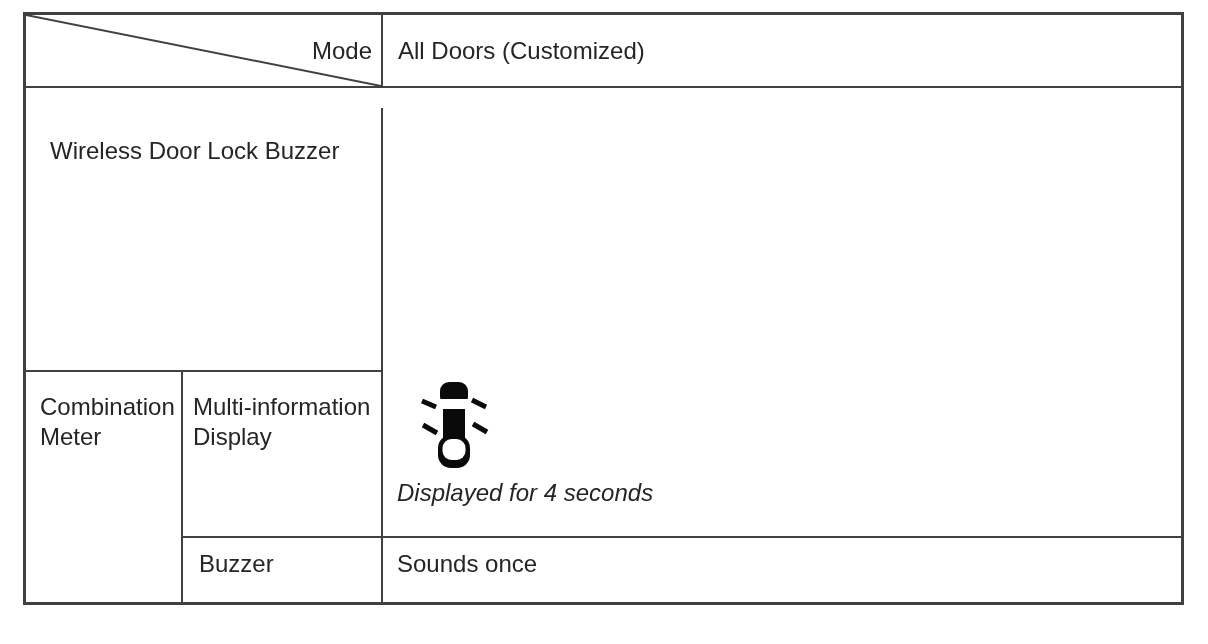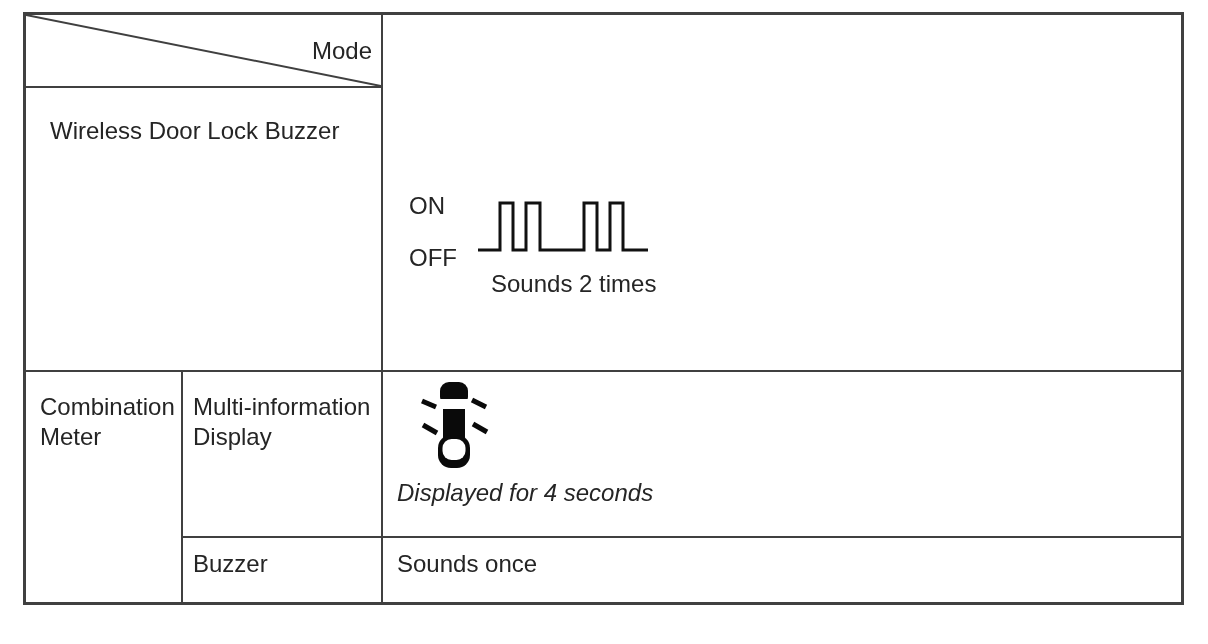--- a/index.html
+++ b/index.html
@@ -20,36 +20,36 @@
   .bb { border-bottom:2px solid #404040; }
 
   .corner-cell { grid-row:1; grid-column:1/3; }
   .corner-cell svg { position:absolute; left:0; top:0; }
   .corner-label { position:absolute; right:9px; top:0; height:100%;
                   display:flex; align-items:center; }
 
   .header-value { grid-row:1; grid-column:3; display:flex; align-items:center;
                   padding-left:15px; }
 
-  .wireless-cell { grid-row:2; grid-column:1/3; padding:28px 10px 0 24px; }
+  .wireless-cell { grid-row:2; grid-column:1/3; padding:28px 10px 0 24px;margin-top:20px; }
 
   .waveform-cell { grid-row:2; grid-column:3; }
   .wf-on  { position:absolute; left:26px;  top:103px; }
   .wf-off { position:absolute; left:26px;  top:155px; }
   .wf-svg { position:absolute; left:95px;  top:110px; }
   .wf-cap { position:absolute; left:108px; top:181px; }
 
   .combo-cell { grid-row:3/5; grid-column:1; padding:20px 8px 16px 14px; }
   .mid-cell   { grid-row:3; grid-column:2; padding:20px 10px 0 10px; }
 
   .car-cell { grid-row:3; grid-column:3; }
   .car-icon { position:absolute; left:38px; top:6px; }
   .car-cap  { position:absolute; left:14px; top:106px;font-style:italic; }
 
-  .buzzer-cell { grid-row:4; grid-column:2; padding:11px 6px 0 10px; }
+  .buzzer-cell { grid-row:4; grid-column:2; padding:11px 6px 0 16px; }
   .sounds-cell { grid-row:4; grid-column:3; padding:11px 14px 0 14px; }
 
   .wfline { fill:none; stroke:#111111; stroke-width:3; }
   .diag   { stroke:#404040; stroke-width:2; }
   .carfill { fill:#0a0a0a; }
   .carwhite { fill:#ffffff; }
   .whisker { stroke:#0a0a0a; stroke-width:5; }
 </style>
 </head>
 <body>
@@ -57,33 +57,28 @@
 <div class="canvas">
   <div class="tbl">
 
     <div class="cell br bb corner-cell">
       <svg width="355" height="71" viewBox="0 0 355 71">
         <line class="diag" x1="0" y1="0" x2="355" y2="71"></line>
       </svg>
       <span class="corner-label">Mode</span>
     </div>
 
+    <div class="cell bb header-value">
+      <span>All Doors (Customized)</span>
+    </div>
 
     <div class="cell br bb wireless-cell">
       <span>Wireless Door Lock Buzzer</span>
     </div>
 
-    <div class="cell bb waveform-cell">
-      <span class="wf-on">ON</span>
-      <span class="wf-off">OFF</span>
-      <svg class="wf-svg" width="174" height="58" viewBox="0 0 174 58">
-        <polyline class="wfline" points="0,52 22,52 22,5 35,5 35,52 48,52 48,5 62,5 62,52 106,52 106,5 119,5 119,52 132,52 132,5 145,5 145,52 170,52"></polyline>
-      </svg>
-      <span class="wf-cap">Sounds 2 times</span>
-    </div>
 
     <div class="cell br combo-cell">
       <span>Combination Meter</span>
     </div>
 
     <div class="cell br bb mid-cell">
       <span>Multi-information Display</span>
     </div>
 
     <div class="cell bb car-cell">

